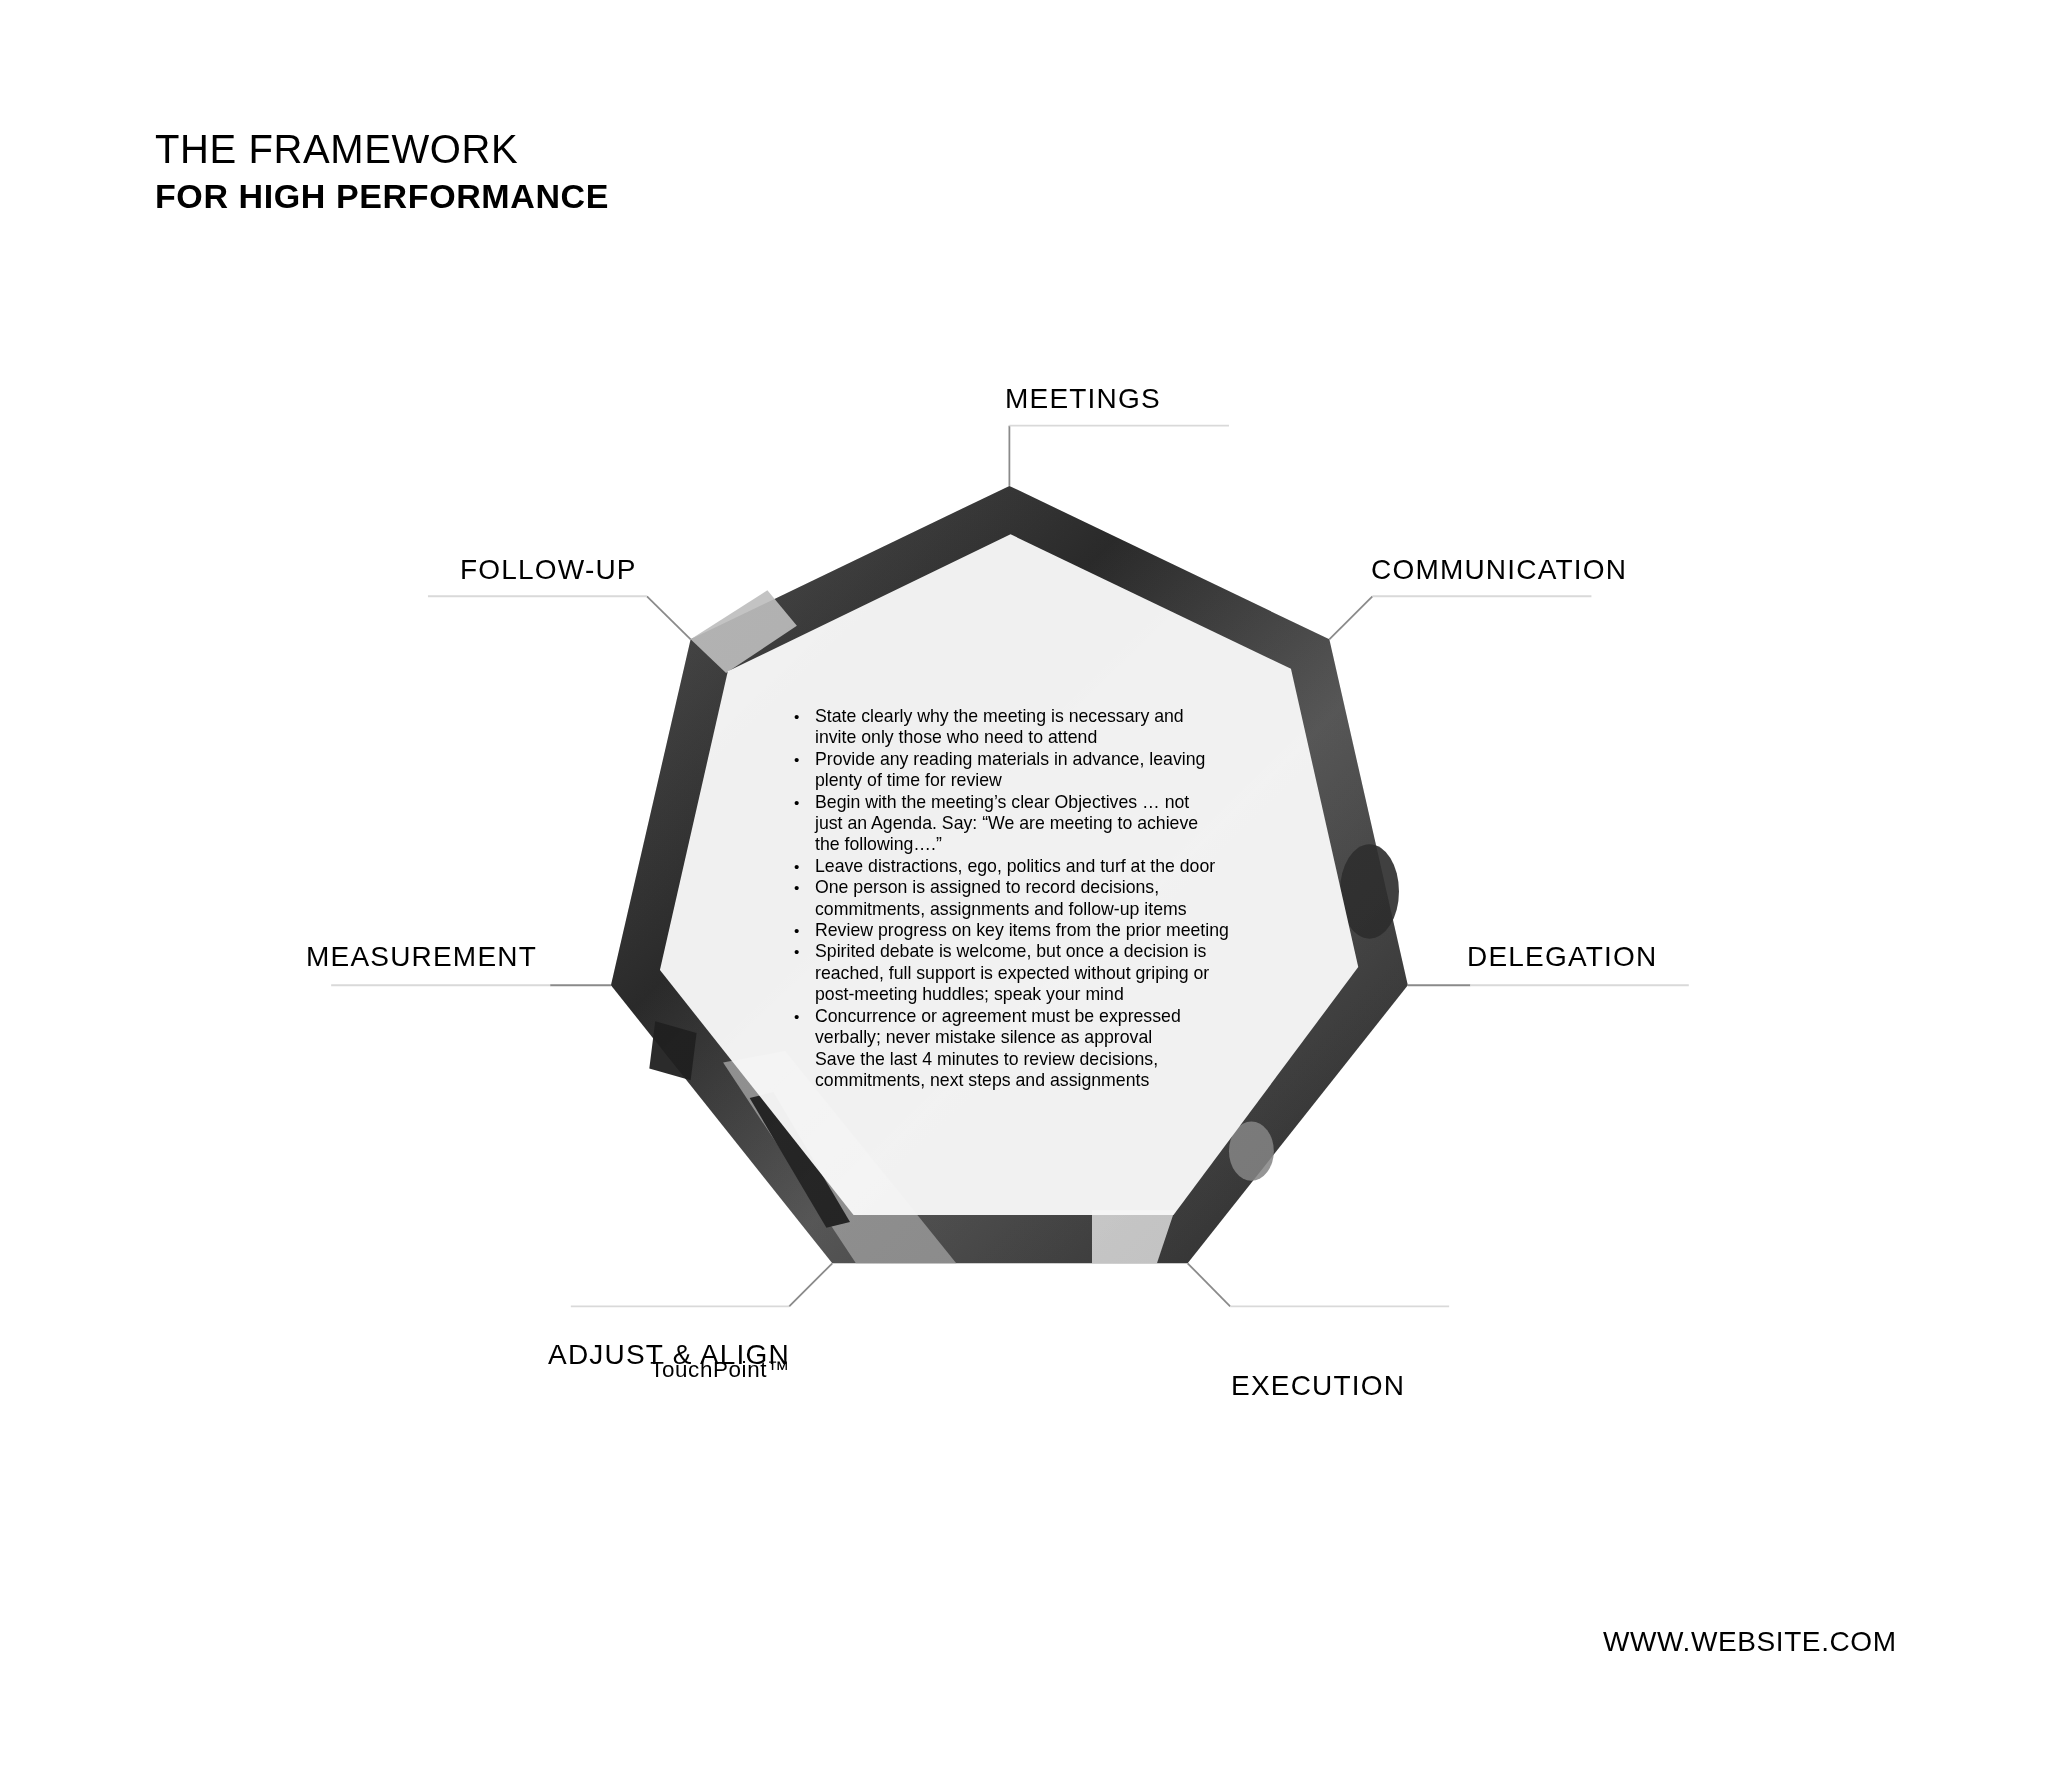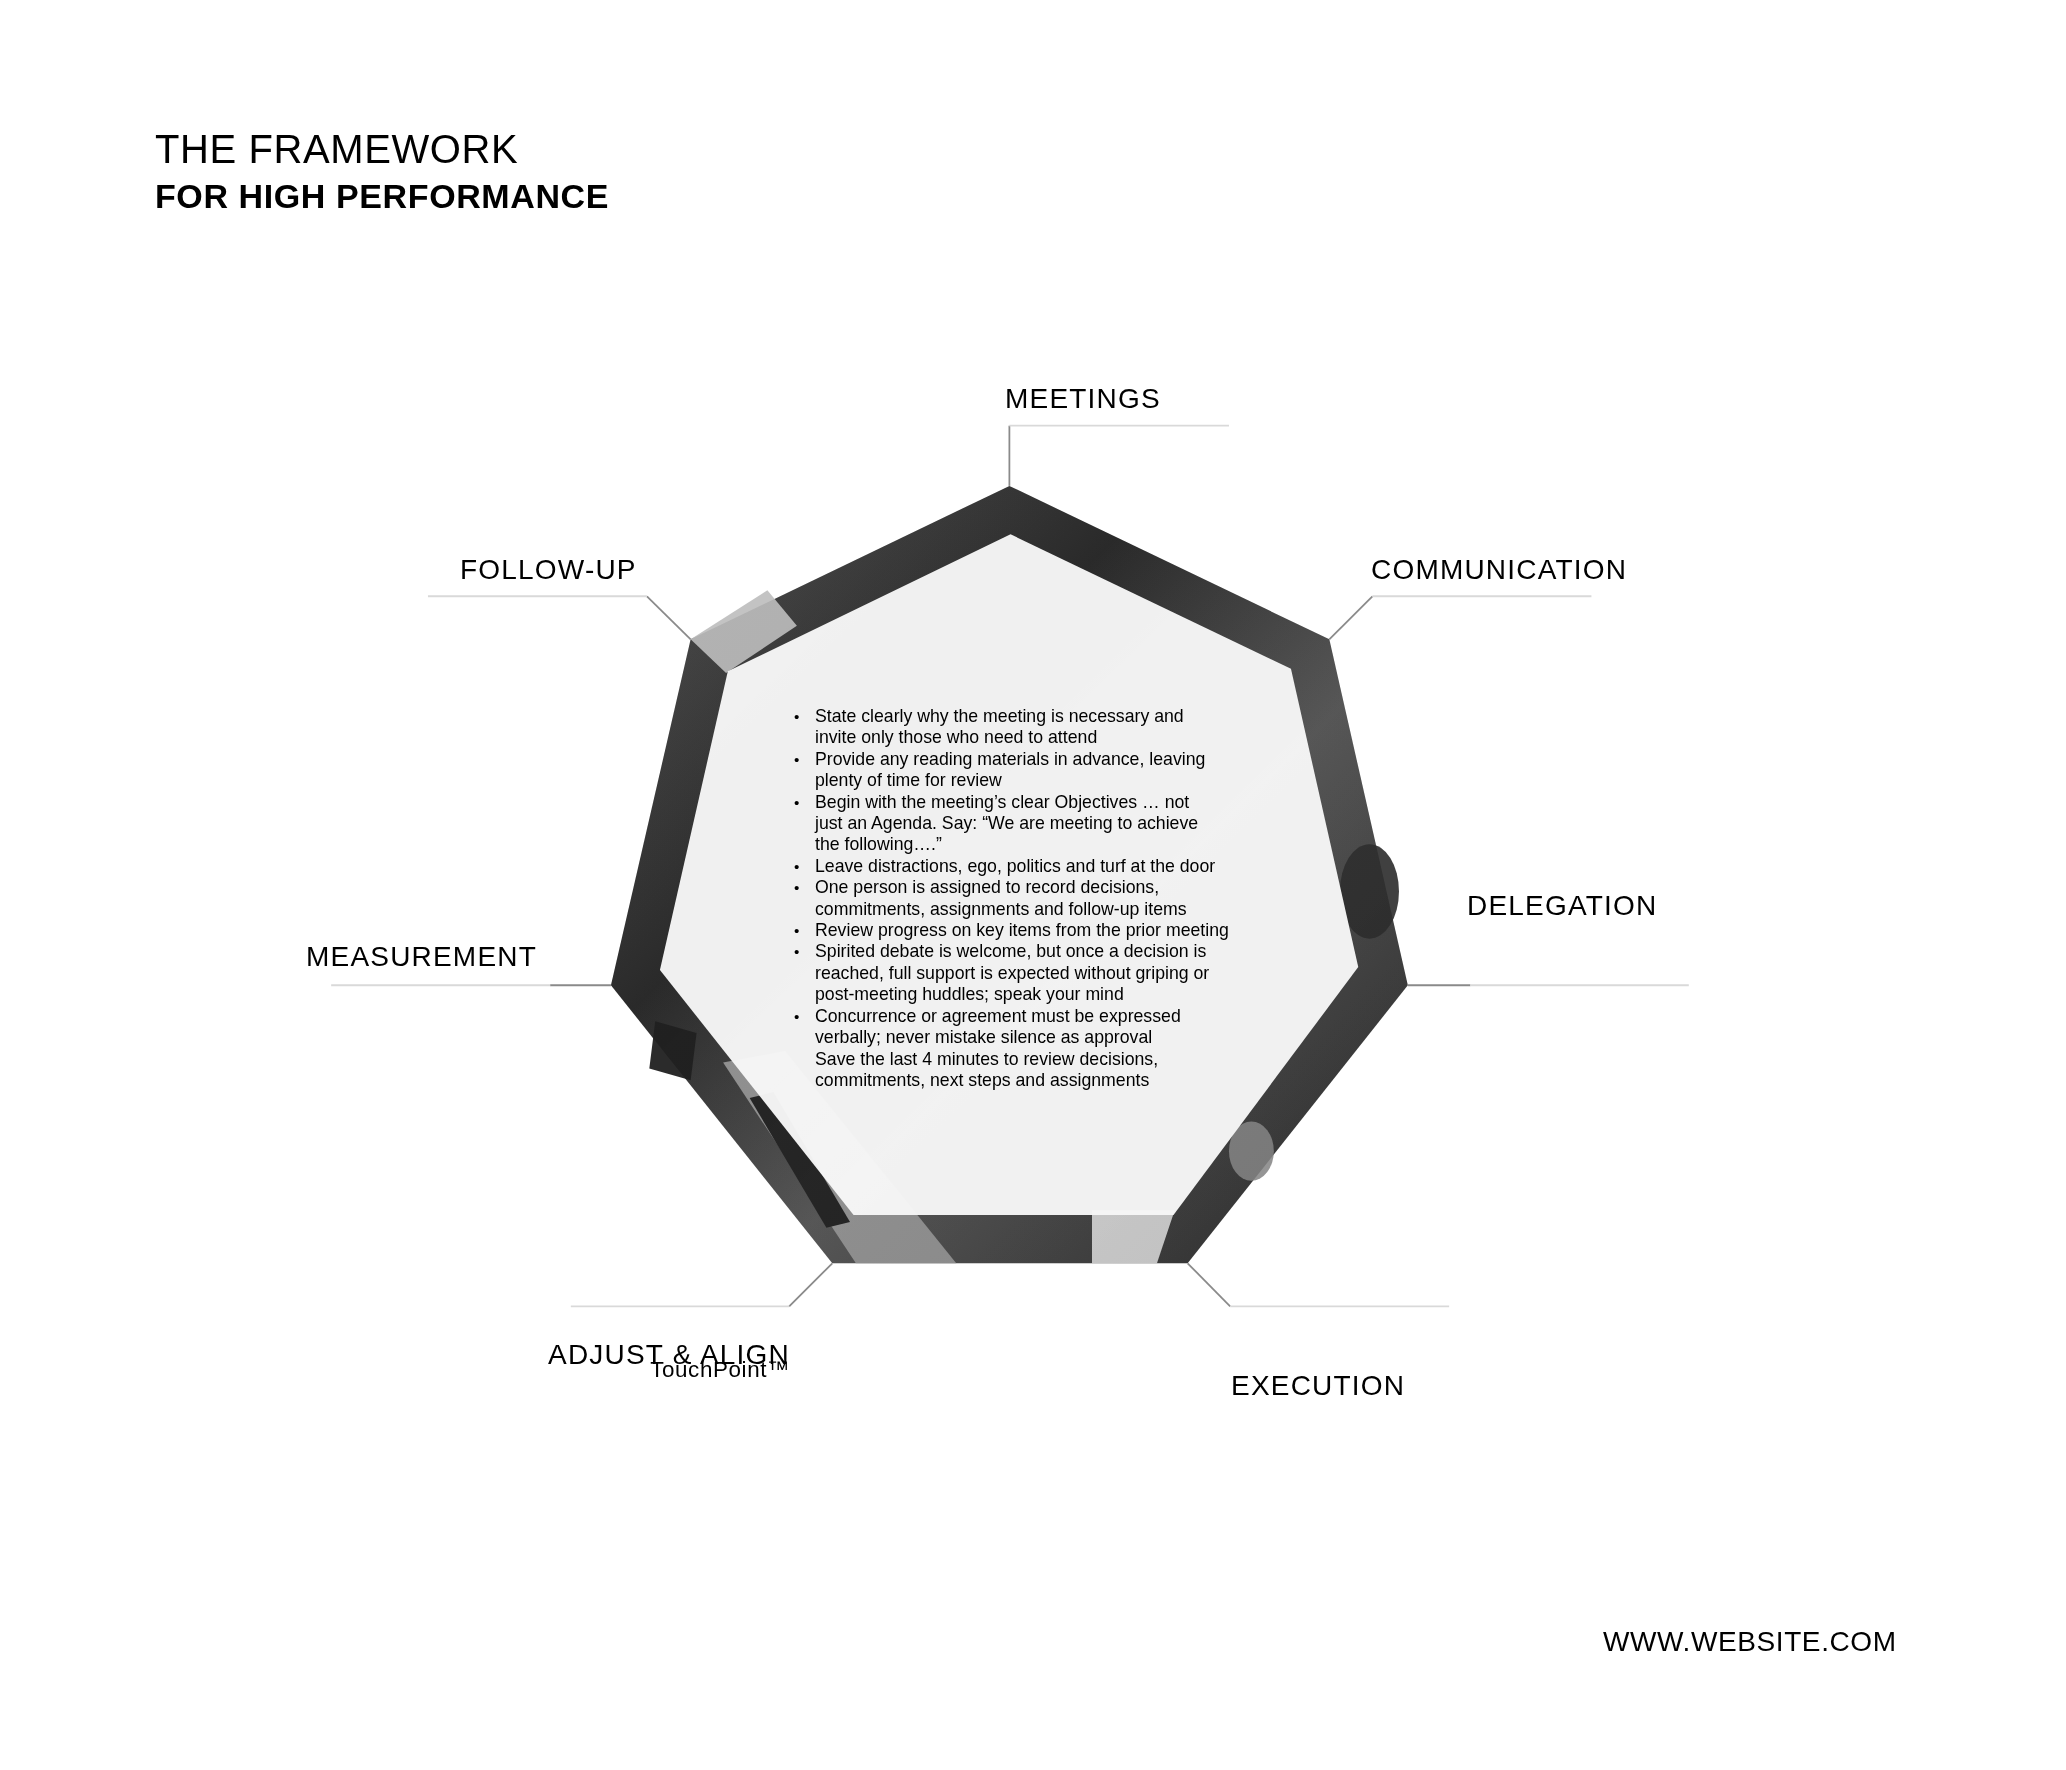--- a/index.html
+++ b/index.html
@@ -71,21 +71,21 @@
     <line x1="1035" y1="1669" x2="932" y2="1669" stroke="#8a8a8a"></line>
     <line x1="932" y1="1669" x2="561" y2="1669" stroke="#d9d9d9"></line>
 
     <line x1="1170" y1="1083" x2="1096" y2="1010" stroke="#8a8a8a"></line>
     <line x1="1096" y1="1010" x2="725" y2="1010" stroke="#d9d9d9"></line>
   </g>
 </svg>
 
 <div class="label" style="left:1005px; top:385px;">MEETINGS</div>
 <div class="label" style="left:1371px; top:556px;">COMMUNICATION</div>
-<div class="label" style="left:1467px; top:892px;">DELEGATION</div>
+<div class="label" style="left:1467px; top:943px;">DELEGATION</div>
 <div class="label" style="left:1231px; top:1329px;margin-top:43px;">EXECUTION</div>
 <div class="label" style="right:1276px; top:1329px;margin-top:12px;">ADJUST &amp; ALIGN</div>
 <div class="sublabel" style="right:1276px; top:1359px;">TouchPoint™</div>
 <div class="label" style="left:306px; top:943px;">MEASUREMENT</div>
 <div class="label" style="left:460px; top:556px;text-align:right;">FOLLOW-UP</div>
 
 <div class="bullets">
   <ul>
     <li class="b">State clearly why the meeting is necessary and</li>
     <li>invite only those who need to attend</li>

